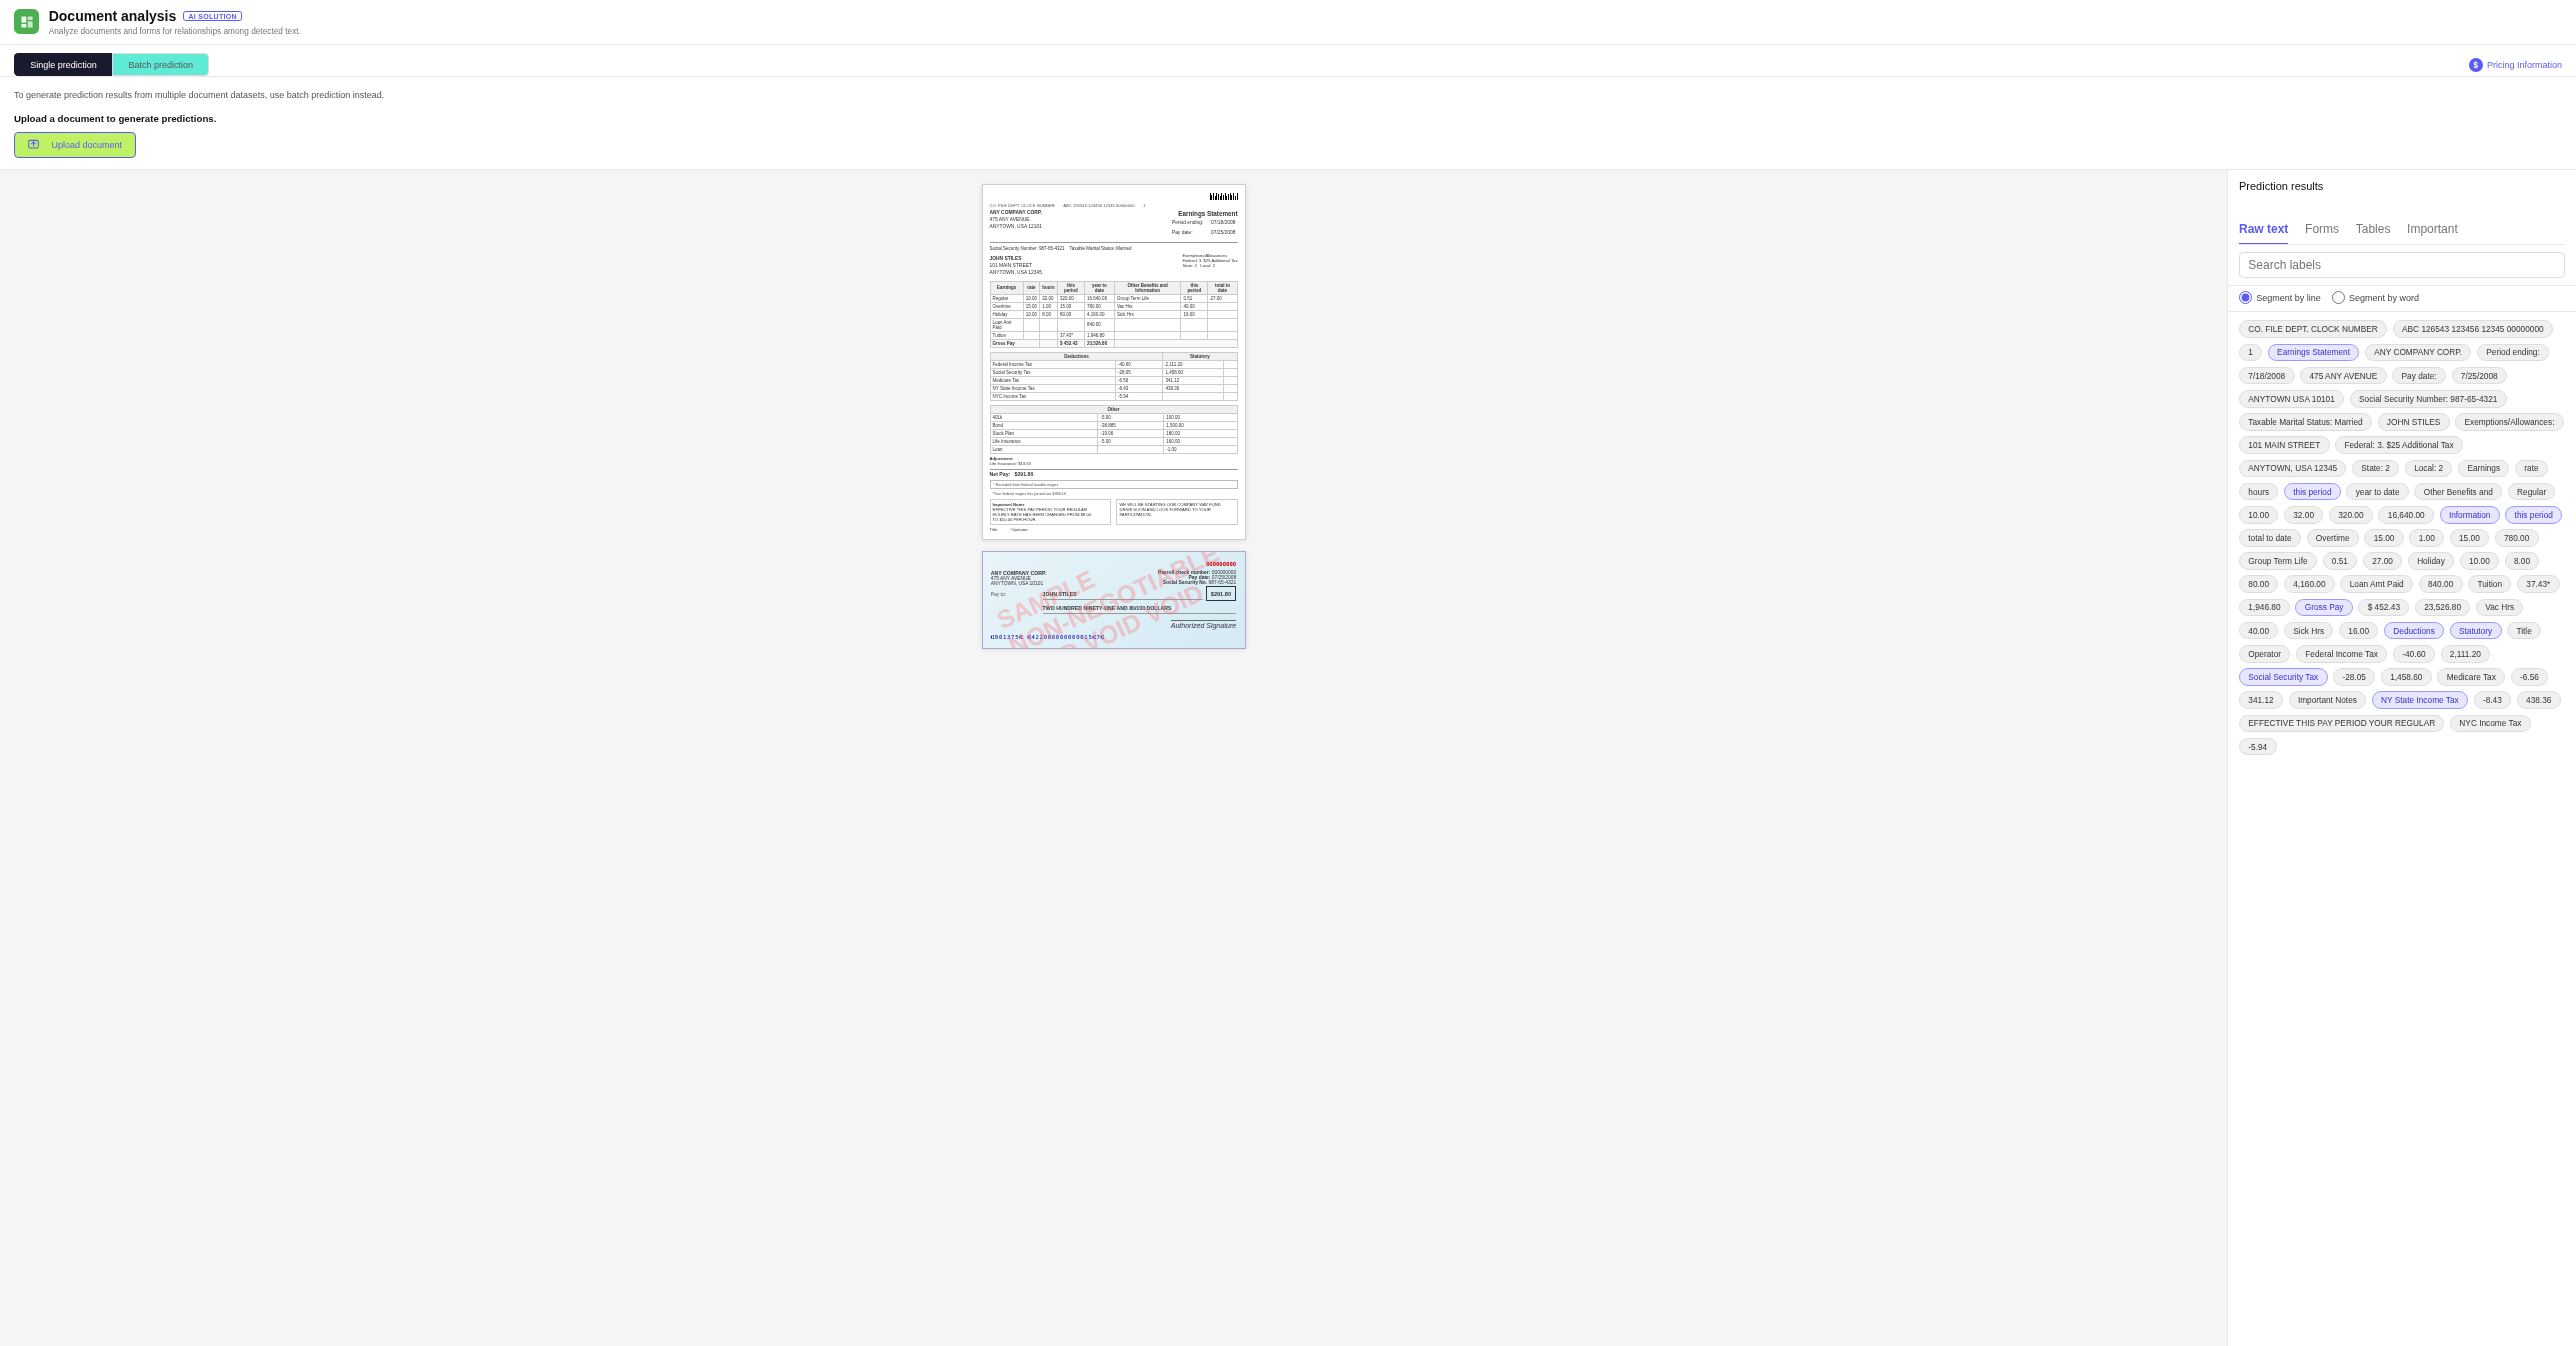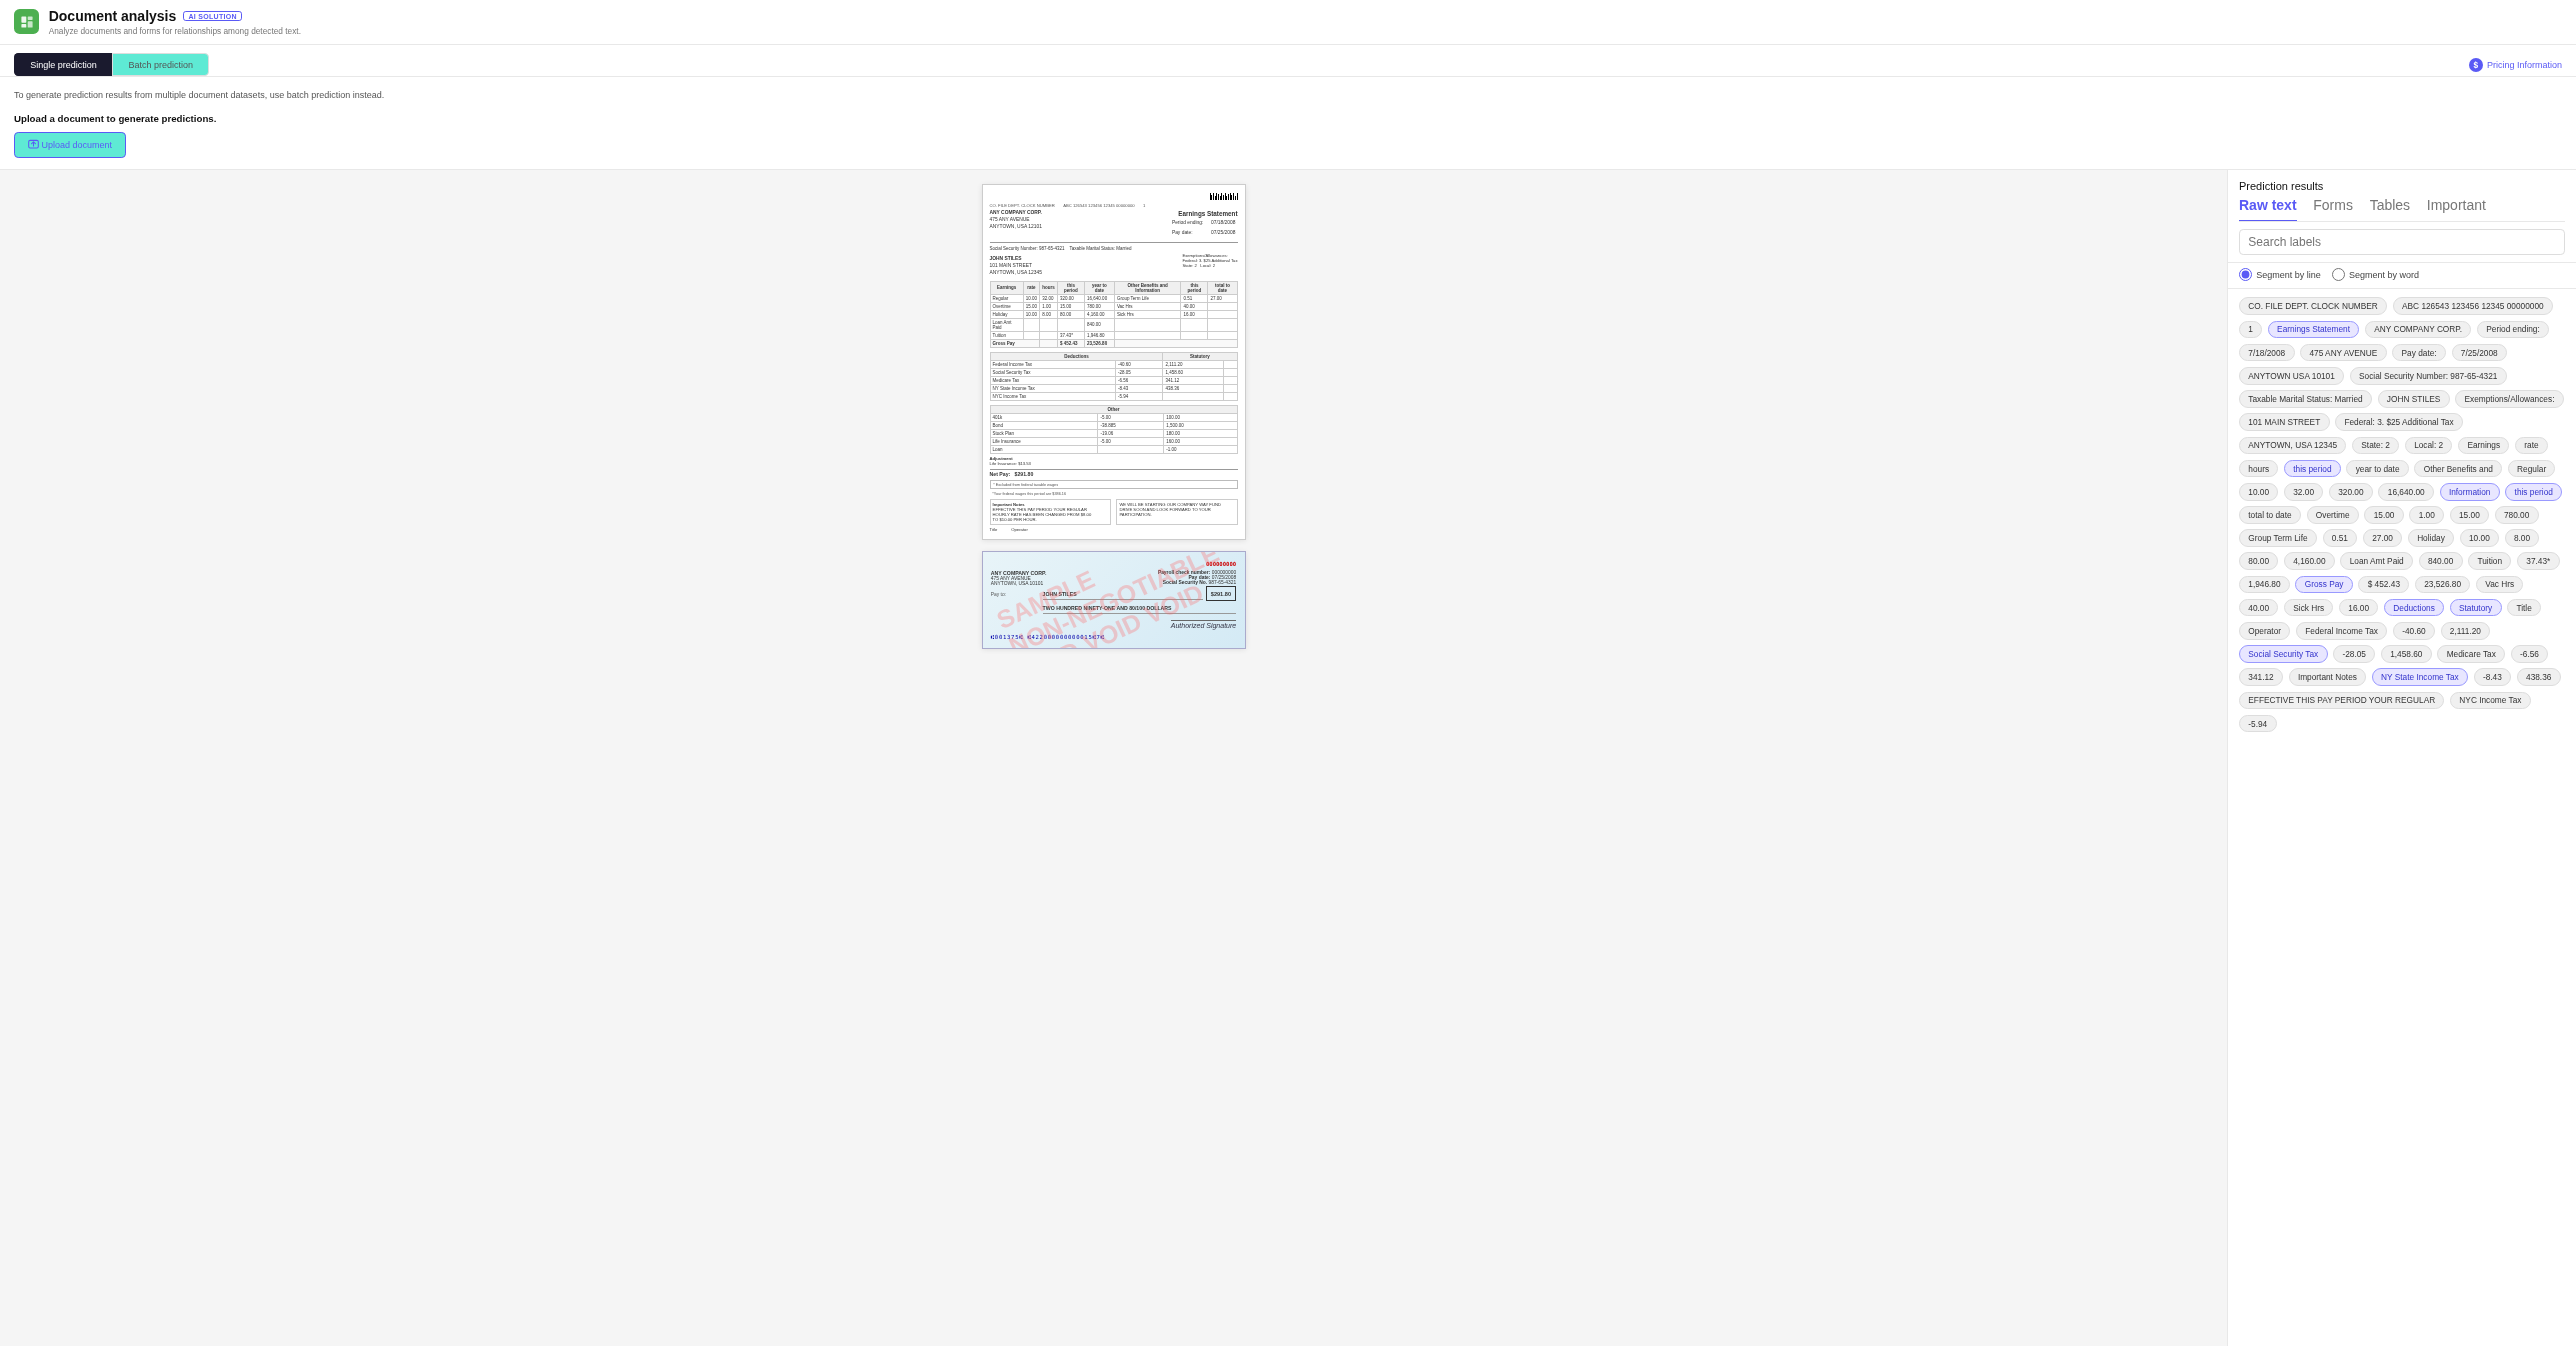--- a/index.html
+++ b/index.html
@@ -69,25 +69,25 @@
     
     .description {
       padding: 11px 14px 7px;
       font-size: 9px; color: #555; line-height: 1.6;
     }
 
     
     .upload-section { padding: 2.8px 14px 11px; }
     .upload-title { font-size: 9.7px; font-weight: 700; color: #111; margin-bottom: 8.3px; }
     .upload-btn {
-      display: inline-flex; align-items: center; gap: 3px;
+      display: inline-flex; align-items: center; gap: 13px;
       padding: 5.6px 12.5px;
       border: 1px solid #5a5af5;
       border-radius: 4.2px;
-      background: #5eead4;
+      background: #bef264;
       color: #5a5af5;
       font-size: 9px; font-weight: 500;
       cursor: pointer;
     }
 
     
     .main-content {
       display: flex;
       height: calc(100vh - 139px);
       border-top: 0.7px solid #e8e8e8;
@@ -193,24 +193,25 @@
       flex-direction: column;
       overflow: hidden;
     }
     .results-header {
       padding: 9.7px 11px 0;
     }
     .results-title { font-size: 11px; font-weight: 400; color: #111; margin-bottom: 0; }
     .results-tabs { display: flex; gap: 16.7px; border-bottom: 0.7px solid #e8e8e8; }
     .result-tab {
       padding: 5.6px 0 7px;
-      font-size: 14px; color: #777;
+      font-size: 12px; color: #777;
       cursor: pointer;
       border-bottom: 1.4px solid transparent;
       margin-bottom: -0.7px;
+      margin-top: 25px;
     }
     .result-tab.active { color: #5a5af5; border-bottom-color: #5a5af5; font-weight: 600; }
     .search-box-wrap {
       padding: 7px 11px;
       border-bottom: 0.7px solid #e8e8e8;
     }
     .search-box {
       width: 100%;
       border: 0.7px solid #ddd;
       border-radius: 4.2px;

